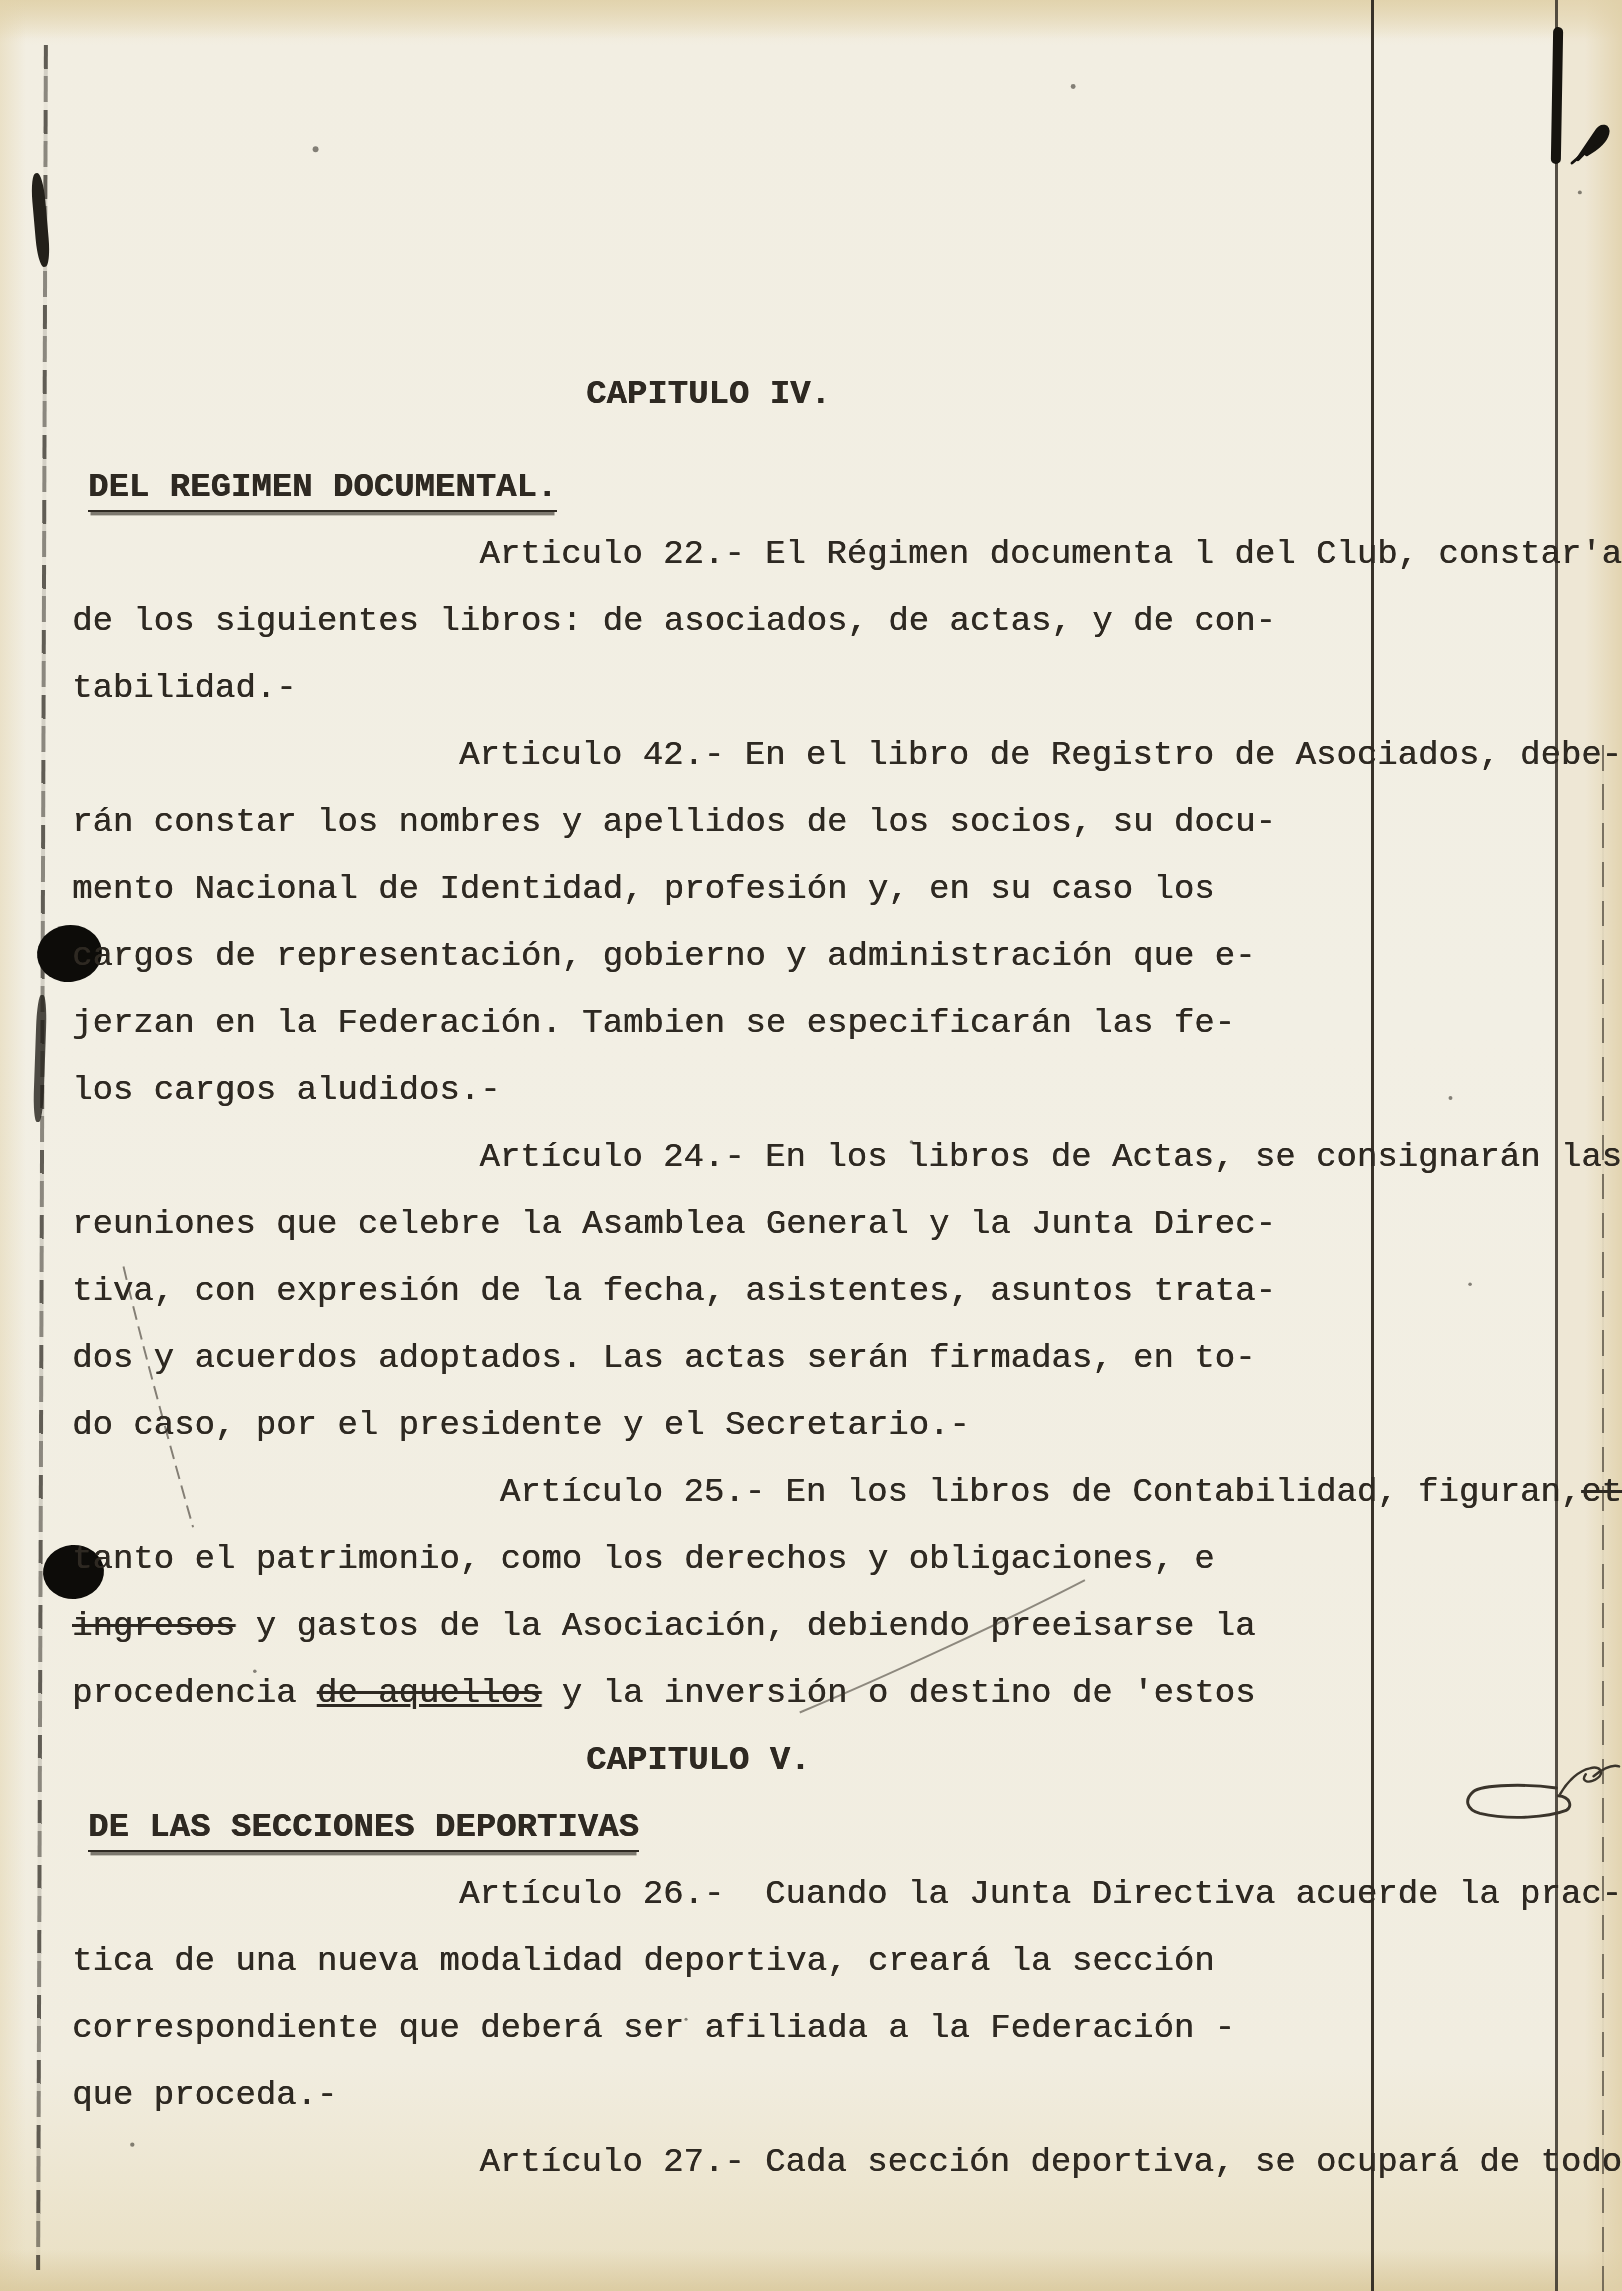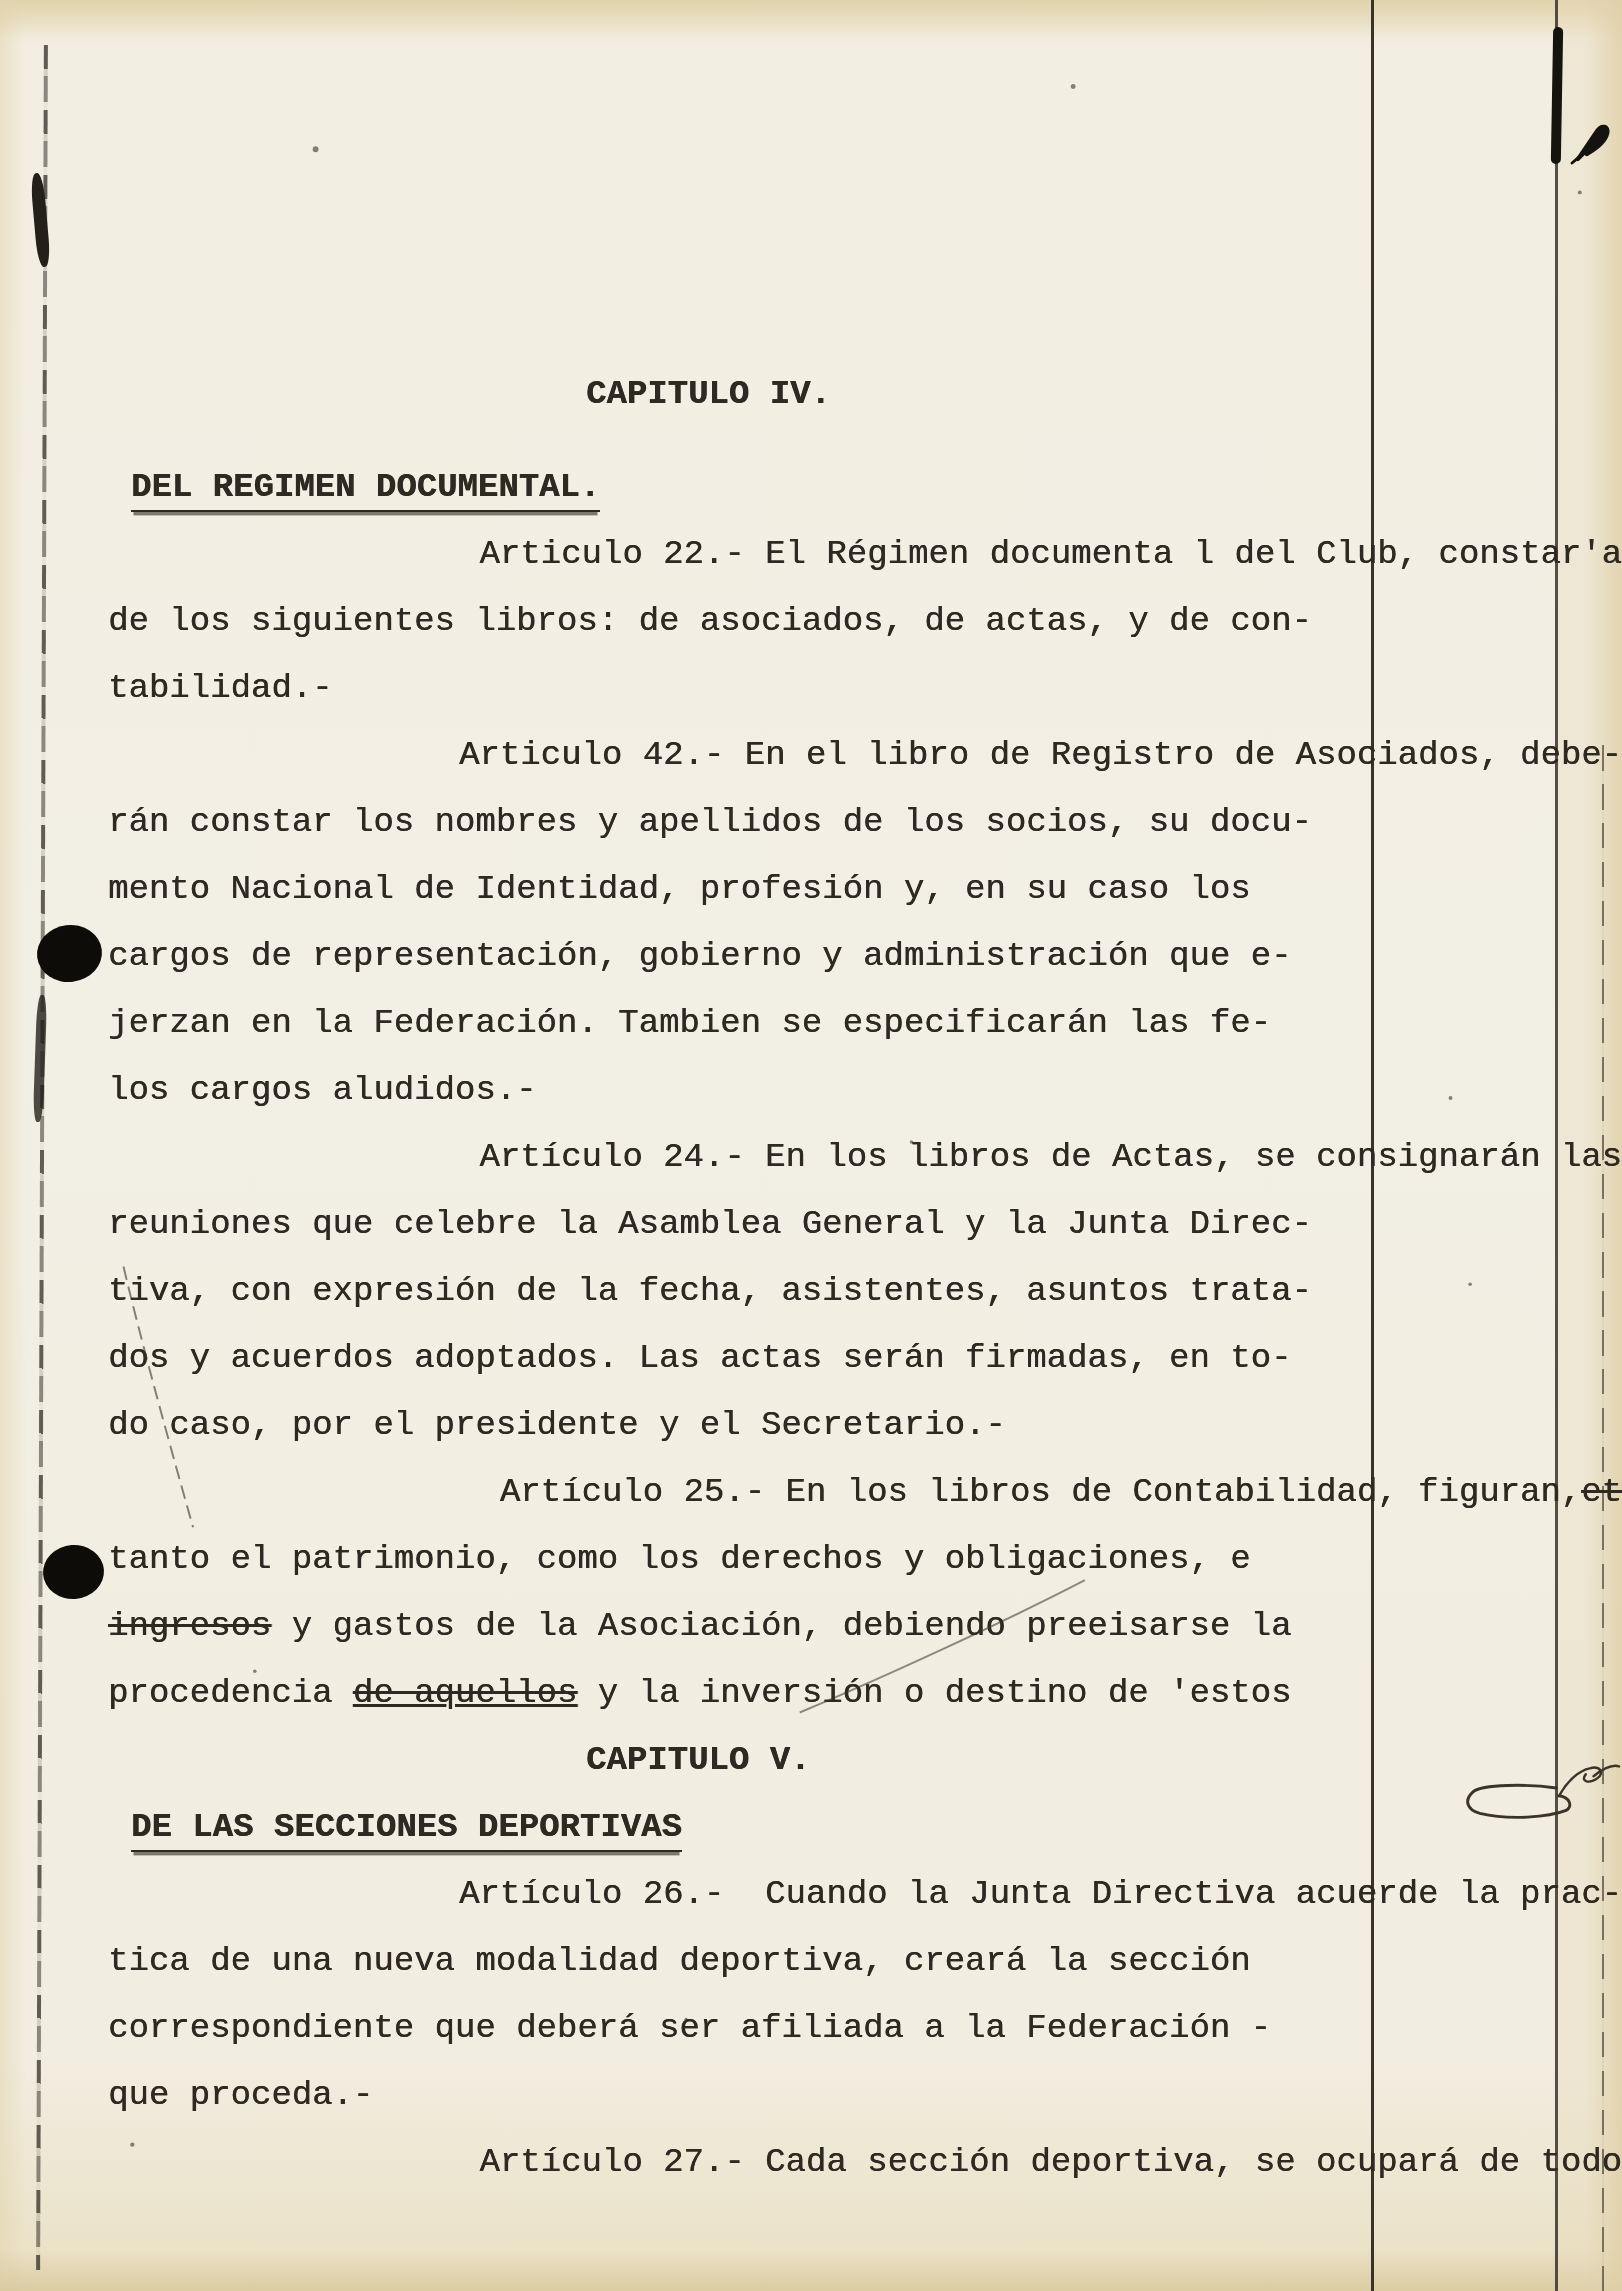--- a/index.html
+++ b/index.html
@@ -52,25 +52,25 @@
   .hole-punch { position:absolute; background:#0d0c09; border-radius:50%; }
   .hole-punch.one { left:37px; top:925px;  width:65px; height:57px; transform:rotate(-7deg); }
   .hole-punch.two { left:43px; top:1545px; width:61px; height:54px; transform:rotate(-4deg); }
 
   
   .text-layer { position:absolute; left:0; top:361px; width:1622px; color:#2e2922; }
   .line {
     height:67px; line-height:67px; white-space:pre;
     font-size:34px; letter-spacing:0;
     text-shadow: 0.4px 0 0 currentColor;
-    padding-left:108px;
+    padding-left:72px;
   }
   .line.indent  { padding-left:211px;text-align:right; }
   .line.chapter { padding-left:586px; font-weight:bold; }
-  .line.title   { padding-left:88px; font-weight:bold;margin-left:43px; }
+  .line.title   { padding-left:88px; font-weight:bold; }
   .text-layer .line:nth-child(2) { margin-top:25.5px; } 
   .title .title-ul {
     border-bottom:2.9px solid currentColor; padding-bottom:4.9px;
     box-shadow: 0 5.9px 0 -2.5px rgba(46,41,34,.6);
   }
   .strike { text-decoration: line-through; text-decoration-thickness:2.9px;margin-top:10px; }
   .strike.underline { text-decoration: underline line-through; text-decoration-thickness:2.9px; }
 
   .marks-svg { position:absolute; left:0; top:0; pointer-events:none; }
 </style>

